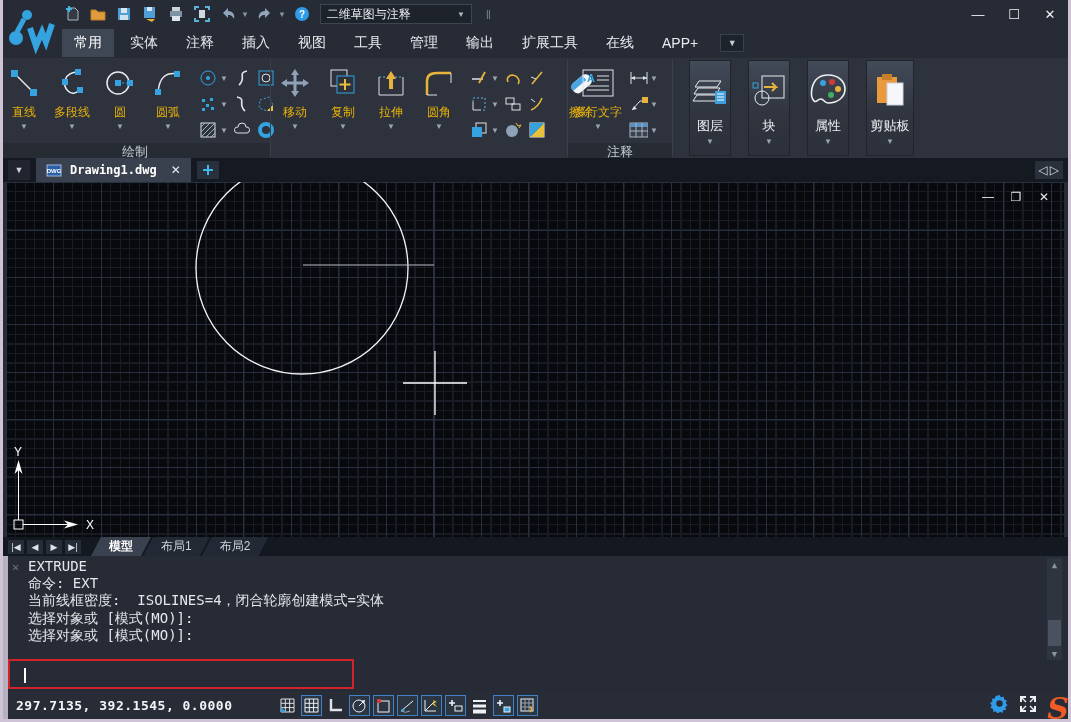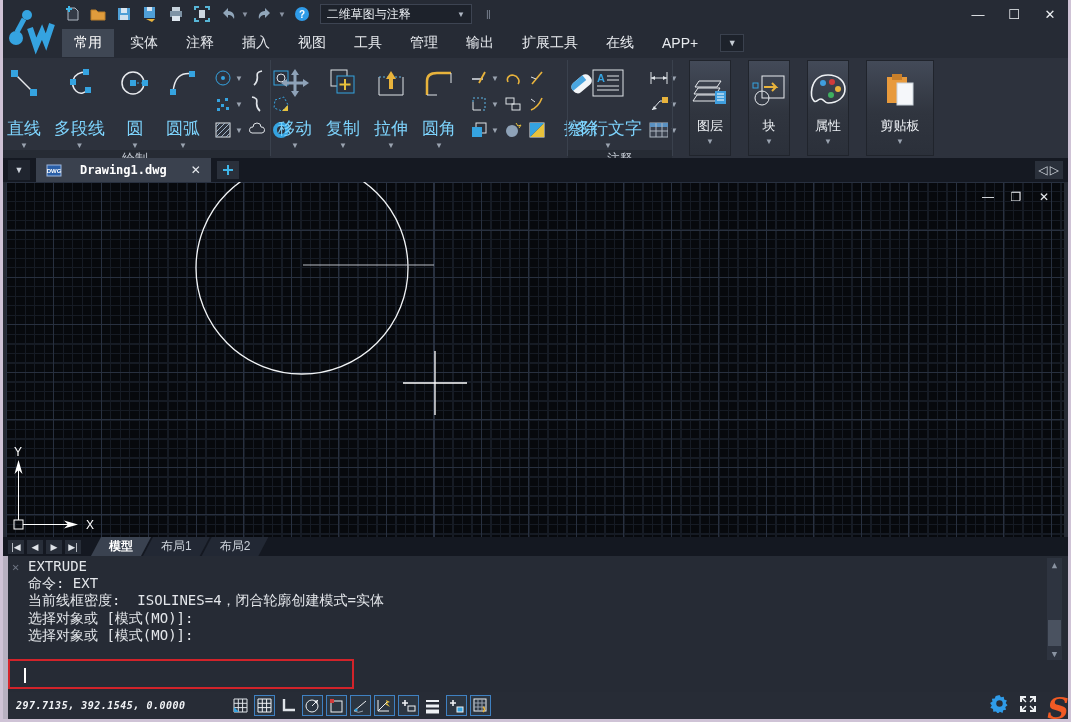--- a/index.html
+++ b/index.html
@@ -35,36 +35,36 @@
   .ribbon-mail { width:24px; height:18px; background:#1d222b; border:1px solid #3a414e; display:flex; align-items:center; justify-content:center; color:#c6ccd4; font-size:9px; margin-left:6px;}
 
   
   .ribbon { position:absolute; left:0; top:58px; width:1071px; height:100px; background:#2d323d; display:flex; }
   .panel { display:flex; flex-direction:column; height:100px; }
   .panel-body { display:flex; flex:1; align-items:flex-start; padding-top:3px; }
   .panel-label { height:19px; background:#262b34; color:#c3c9d2; font-size:13px; display:flex; align-items:center; justify-content:center; }
   .panel-sep { width:1px; height:96px; background:#3a414d; margin-top:2px; }
   .bigbtn { display:flex; flex-direction:column; align-items:center; padding:2px 6px 0 6px; }
   .bigbtn .bicon { width:36px; height:40px; display:flex; align-items:center; justify-content:center; }
-  .bigbtn .blabel { font-size:17px; color:#7dd3fc; white-space:nowrap; margin-top:14px; }
+  .bigbtn .blabel { font-size:12px; color:#eab308; white-space:nowrap; margin-top:1px; }
   .bigbtn .bcaret { font-size:8px; color:#9aa3b0; margin-top:1px; }
   .minigrid { display:grid; grid-template-columns:auto auto auto; grid-auto-rows:26px; column-gap:4px; align-items:center; margin:4px 4px 0 6px; }
   .minicell { display:flex; align-items:center; }
   .minicell .mcaret { font-size:8px; color:#9aa3b0; margin-left:2px; width:8px;}
   .micon { width:20px; height:20px; display:flex; align-items:center; justify-content:center; }
   .collapsed-btn { width:42px; height:96px; margin:2px 1px 0 16px; border:1px solid #20242c;
     background:linear-gradient(#434a58,#30353f 55%,#2b303a); display:flex; flex-direction:column; align-items:center; padding-top:8px; }
   .collapsed-btn .cicon { height:42px; display:flex; align-items:center; justify-content:center; }
   .collapsed-btn .clabel { font-size:13px; color:#eef1f5; white-space:nowrap; margin-top:6px; }
   .collapsed-btn .ccaret { font-size:8px; color:#9aa3b0; margin-top:2px; }
 
   
   .doctabs { position:absolute; left:0; top:158px; width:1071px; height:24px; background:#151922; display:flex; align-items:center; }
   .dt-drop { width:22px; height:20px; margin-left:8px; display:flex; align-items:center; justify-content:center; color:#cdd3db; font-size:9px; background:#20252f; }
-  .doc-tab { display:flex; align-items:center; gap:18px; height:24px; padding:0 10px; margin-left:6px; background:#3a414e; }
+  .doc-tab { display:flex; align-items:center; gap:8px; height:24px; padding:0 10px; margin-left:6px; background:#3a414e; }
   .doc-tab .dlabel { font-family:"DejaVu Sans Mono",monospace; font-weight:bold; font-size:12px; color:#fff; }
   .doc-tab .dclose { color:#e8ebef; font-size:12px; font-weight:bold; padding-left:6px; }
   .dt-new { width:22px; height:18px; margin-left:6px; background:#2a303b; display:flex; align-items:center; justify-content:center; }
   .dt-nav { margin-left:auto; margin-right:8px; display:flex; gap:2px; background:#2a303b; padding:2px 4px; }
   .dt-nav span { color:#d7dce3; font-size:12px; }
 
   
   .canvas { position:absolute; left:6px; top:182px; width:1058px; height:355px; background:#07090d;
     background-image:
       repeating-linear-gradient(to right,  #28303f 0 1px, transparent 1px 47.5px),
@@ -93,21 +93,21 @@
   .cmd-prompt { font-size:14px; color:#eceff2; white-space:pre; }
   .caret { display:inline-block; width:2px; height:15px; background:#ffffff; margin-left:2px; vertical-align:middle; }
   .redbox { position:absolute; left:0px; top:103px; width:346px; height:30px; border:2px solid #d2232a; z-index:20; }
   .cmd-scroll { position:absolute; right:2px; top:2px; width:15px; height:102px; background:#2e3440; }
   .cmd-scroll .arr { position:absolute; left:0; width:15px; height:13px; color:#8a93a1; font-size:9px; display:flex; align-items:center; justify-content:center; }
   .cmd-scroll .arr.up { top:0; } .cmd-scroll .arr.down { bottom:0; }
   .cmd-scroll .thumb { position:absolute; left:1px; top:62px; width:13px; height:26px; background:#4a5260; }
 
   
   .statusbar { position:absolute; left:0; top:692px; width:1071px; height:27px; background:#272c36; display:flex; align-items:center; }
-  .coords { font-family:"DejaVu Sans Mono",monospace; font-weight:bold; font-size:10px; color:#f2f4f7; margin-left:16px; letter-spacing:0.5px;font-style:italic; }
+  .coords { font-family:"DejaVu Sans Mono",monospace; font-weight:bold; font-size:13px; color:#f2f4f7; margin-left:16px; letter-spacing:0.5px; }
   .stat-icons { display:flex; align-items:center; gap:3px; margin-left:44px; }
   .sicon { width:21px; height:21px; display:flex; align-items:center; justify-content:center; }
   .sicon.on { border:1px solid #3f81c2; background:#2c3642; }
   .stat-right { margin-left:auto; display:flex; align-items:center; gap:10px; margin-right:34px; }
   .watermark { position:absolute; right:2px; bottom:0px; font-size:30px; font-weight:bold; font-style:italic;
     color:#f15a24; font-family:"DejaVu Serif",serif; z-index:60; line-height:26px;}
 </style>
 </head>
 <body>
 
@@ -556,21 +556,21 @@
             <path d="M20 4 C31 4 37 11 37 18 C37 26 30 32 20 32 C16 32 16 28 13 28 C9 28 9 32 6 30 C3 27 3 22 4 17 C6 9 11 4 20 4 Z" stroke="#eef1f4" stroke-width="1.6" fill="none"></path>
             <circle cx="24" cy="11" r="3" fill="#d23b3b"></circle>
             <circle cx="15" cy="12" r="3" fill="#3f9ede"></circle>
             <circle cx="30" cy="18" r="3" fill="#e8b33c"></circle>
             <circle cx="23" cy="24" r="3" fill="#3faf5f"></circle>
           </svg>
       </span>
       <span class="clabel">属性</span>
       <span class="ccaret">▼</span>
     </div>
-    <div class="collapsed-btn" style="width:68px">
+    <div class="collapsed-btn" style="width:48px">
       <span class="cicon">
         <svg width="38" height="38">
             <rect x="6" y="6" width="20" height="26" fill="#e89a3c"></rect>
             <rect x="11" y="3" width="10" height="6" fill="#c87f2a"></rect>
             <rect x="16" y="12" width="16" height="22" fill="#f5f7fa" stroke="#c9d2da"></rect>
           </svg>
       </span>
       <span class="clabel">剪贴板</span>
       <span class="ccaret">▼</span>
     </div>

